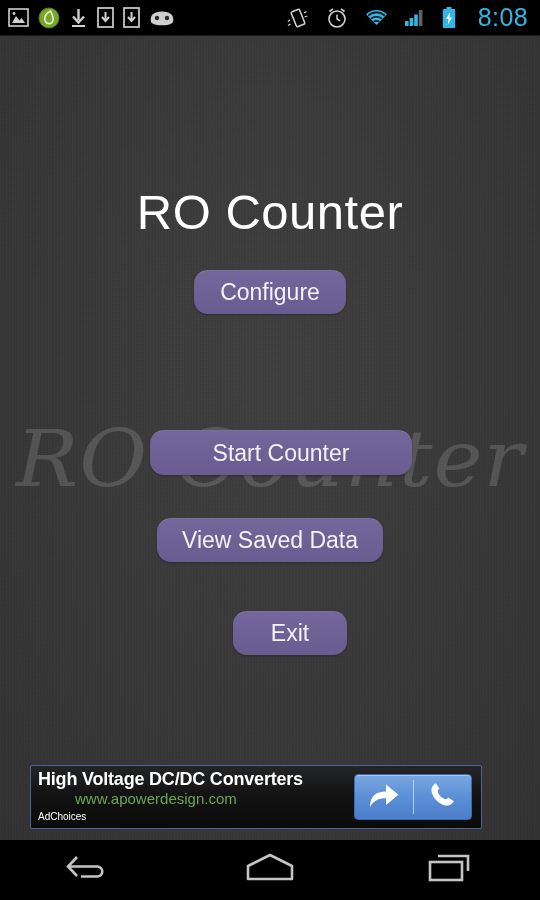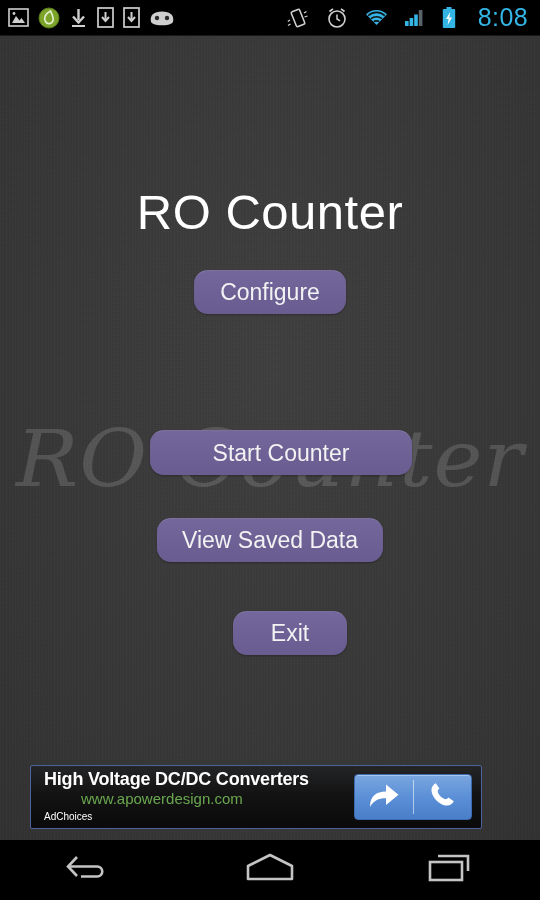--- a/index.html
+++ b/index.html
@@ -135,21 +135,21 @@
     box-sizing: border-box;
     border: 1px solid #4d63a0;
     border-radius: 2px;
     background: linear-gradient(180deg, #242526 0%, #131314 45%, #0a0a0b 100%);
     display: flex;
     align-items: center;
     overflow: hidden;
   }
   #ad-text {
     flex: 1;
-    padding-left: 13px;
+    padding-left: 7px;
     min-width: 0;
   }
   #ad-headline {
     color: #ffffff;
     font-size: 18px;
     font-weight: bold;
     line-height: 21px;
     white-space: nowrap;
     letter-spacing: -0.2px;
   }

